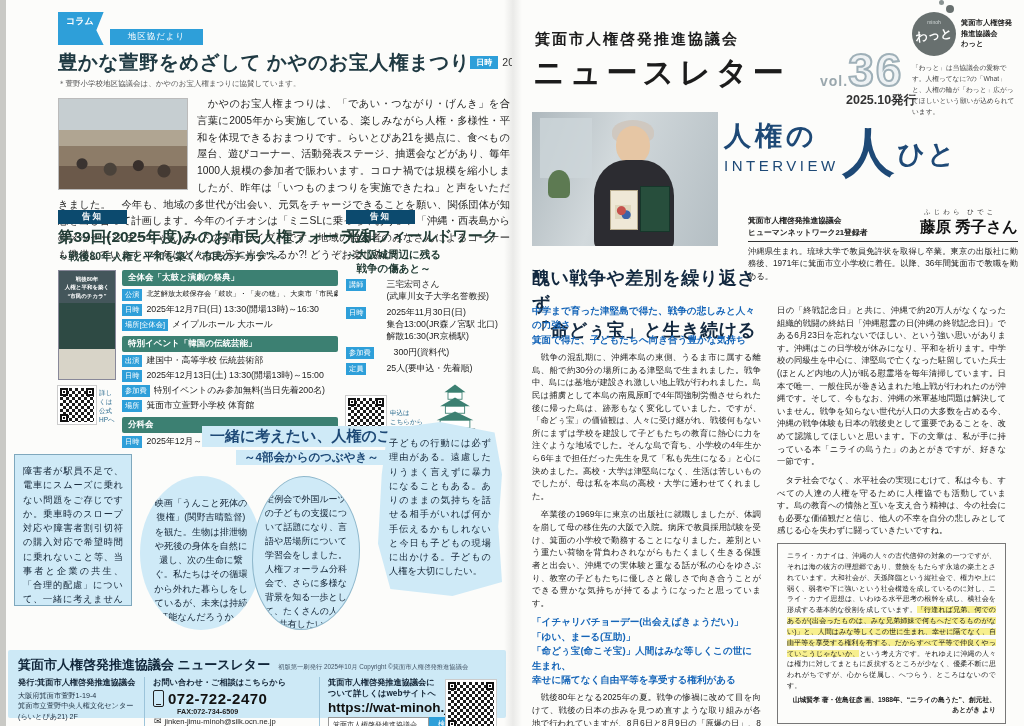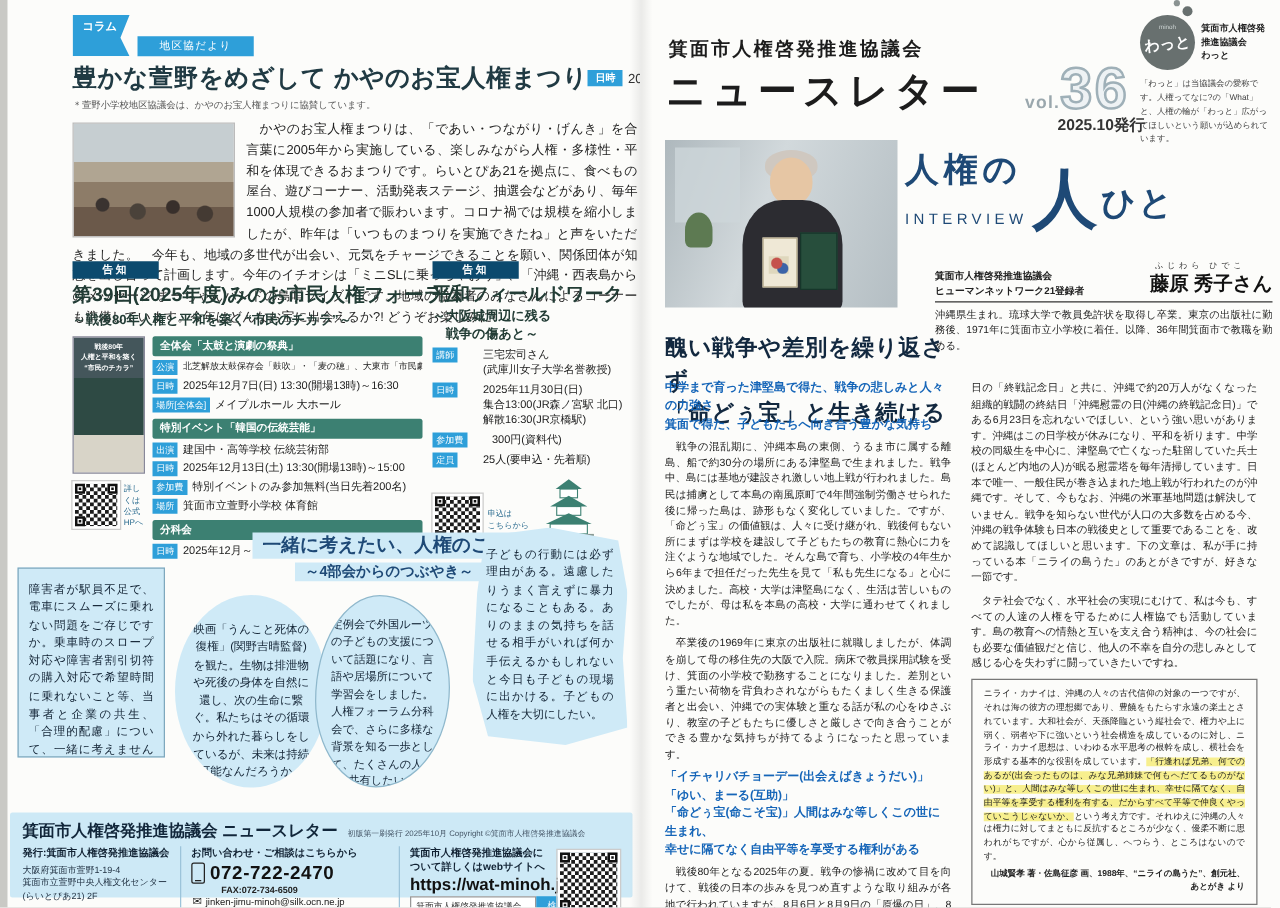--- a/index.html
+++ b/index.html
@@ -160,21 +160,21 @@
   .iv-photo .book1{position:absolute;left:78px;top:78px;width:26px;height:38px;background:#efe8d6;
                    border:1px solid #b8ac8e;}
   .iv-photo .book1::after{content:"";position:absolute;left:4px;top:14px;width:16px;height:14px;
                    background:radial-gradient(circle at 40% 40%,#c5524c 4px,transparent 5px),
                               radial-gradient(circle at 70% 70%,#3c63a8 4px,transparent 5px),#dfd7bd;}
   .iv-photo .book2{position:absolute;left:108px;top:74px;width:28px;height:44px;background:#274e3c;
                    border:1px solid #16362a;}
   .iv-title{position:absolute;left:212px;top:118px;width:296px;display:flex;align-items:flex-end;color:#1e4976;}
   .ivt-left{display:flex;flex-direction:column;align-items:flex-start;}
   .ivt-jp{font-size:27px;font-weight:bold;letter-spacing:4px;}
-  .ivt-en{font-size:12px;letter-spacing:3.5px;color:#1e4976;margin-top:14px;}
+  .ivt-en{font-size:15px;letter-spacing:3.5px;color:#1e4976;margin-top:3px;}
   .ivt-big{font-size:52px;font-weight:bold;line-height:.85;margin-left:4px;}
   .ivt-hito{font-size:27px;font-weight:bold;margin-left:3px;margin-bottom:2px;letter-spacing:2px;}
   .iv-person{position:absolute;left:236px;top:208px;width:270px;}
   .ivp-row{display:flex;align-items:flex-end;border-bottom:1.5px solid #333;padding-bottom:3px;}
   .ivp-aff{font-size:7.8px;font-weight:bold;line-height:1.45;color:#222;}
   .ivp-name-wrap{margin-left:auto;text-align:left;}
   .ivp-ruby{font-size:6.5px;color:#333;letter-spacing:3px;margin-left:4px;}
   .ivp-name{font-size:15.5px;font-weight:bold;color:#111;white-space:nowrap;}
   .ivp-bio{font-size:8.2px;line-height:1.5;color:#222;margin-top:4px;text-align:justify;}
 

